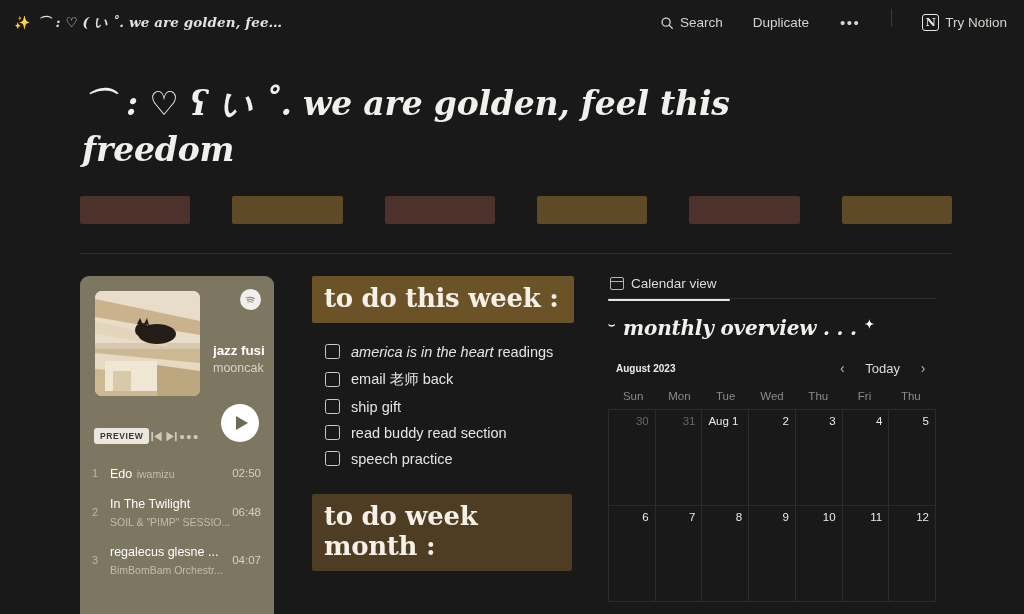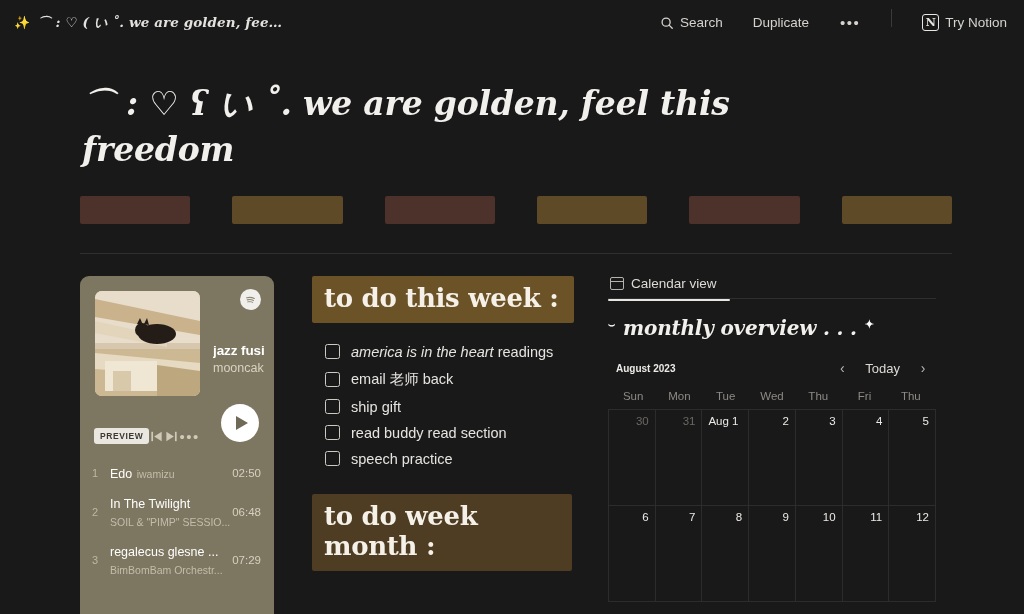--- a/index.html
+++ b/index.html
@@ -502,21 +502,21 @@
               <span class="sp-rowartist">SOIL &amp; "PIMP" SESSIO...</span>
             </span>
             <span class="sp-dur">06:48</span>
           </div>
           <div class="sp-row">
             <span class="sp-num">3</span>
             <span class="sp-rowmid">
               <span class="sp-rowtitle">regalecus glesne ...</span>
               <span class="sp-rowartist">BimBomBam Orchestr...</span>
             </span>
-            <span class="sp-dur">07:29</span>
+            <span class="sp-dur">04:07</span>
           </div>
         </div>
       </div>
     </div>
 
     <div class="col-mid">
       <div class="todo-head" style="background: rgb(107, 83, 39);">to do this week :</div>
 
       <div class="todo-list">
         <div class="todo-item">

